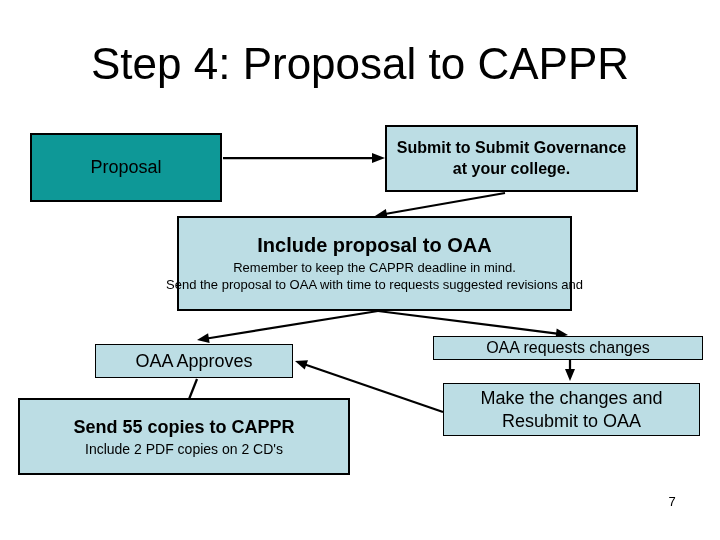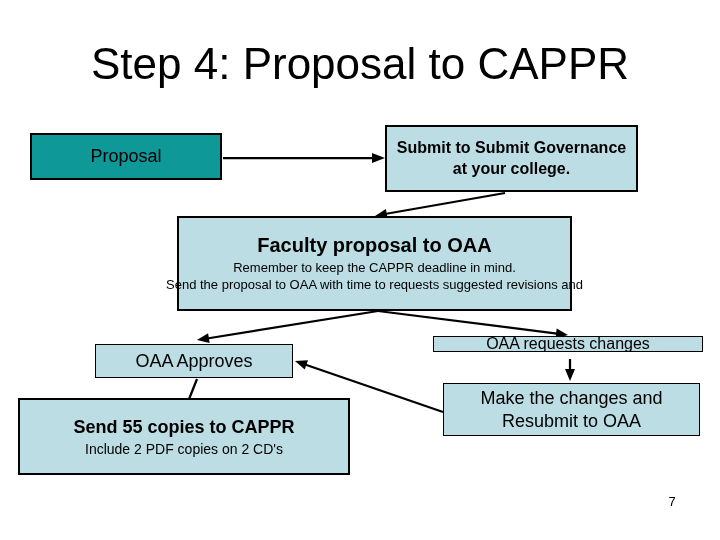--- a/index.html
+++ b/index.html
@@ -10,27 +10,27 @@
   .title {
     position:absolute; top:40px; left:0; width:720px;
     text-align:center; font-size:44px; line-height:1.1; color:#000;
   }
   .connectors { position:absolute; left:0; top:0; pointer-events:none; }
   .box {
     position:absolute; box-sizing:border-box;
     display:flex; flex-direction:column; align-items:center; justify-content:center;
     text-align:center; color:#000; background:#bcdde4; border:1.5px solid #000;
   }
-  .box-proposal      { left:30px;  top:133px; width:192px; height:47px; background:#0e9897; border-width:2px; font-size:18px; }
+  .box-proposal      { left:30px;  top:133px; width:192px; height:69px; background:#0e9897; border-width:2px; font-size:18px; }
   .box-faculty       { left:385px; top:125px; width:253px; height:67px; border-width:2px; font-size:16px; font-weight:bold; line-height:1.3; }
   .box-submit-oaa    { left:177px; top:216px; width:395px; height:95px; border-width:2px; }
   .box-submit-oaa .box-title { font-size:20px; font-weight:bold; margin-bottom:3px; }
   .box-submit-oaa .box-line  { font-size:13px; line-height:1.3; white-space:nowrap; }
   .box-oaa-approves  { left:95px;  top:344px; width:198px; height:34px; font-size:18px; }
-  .box-oaa-requests  { left:433px; top:336px; width:270px; height:16px; font-size:16px; }
+  .box-oaa-requests  { left:433px; top:336px; width:270px; height:24px; font-size:16px; }
   .box-make-changes  { left:443px; top:383px; width:257px; height:53px; font-size:18px; line-height:1.25; }
   .box-send-copies   { left:18px;  top:398px; width:332px; height:77px; border-width:2px; }
   .box-send-copies .box-title { font-size:18px; font-weight:bold; }
   .box-send-copies .box-sub   { font-size:14px; margin-top:3px; }
   .page-number {
     position:absolute; left:660px; top:494px; width:24px;
     text-align:center; font-size:13px; color:#000;
   }
 </style>
 </head>
@@ -74,21 +74,21 @@
   <div class="box box-proposal">
     <div>Proposal</div>
   </div>
 
   <div class="box box-faculty">
     <div>Submit to Submit Governance</div>
     <div>at your college.</div>
   </div>
 
   <div class="box box-submit-oaa">
-    <div class="box-title">Faculty proposal to OAA</div>
+    <div class="box-title">Include proposal to OAA</div>
     <div class="box-line">Remember to keep the CAPPR deadline in mind.</div>
     <div class="box-line">Send the proposal to OAA with time to requests suggested revisions and</div>
   </div>
 
   <div class="box box-oaa-approves">
     <div>OAA Approves</div>
   </div>
 
   <div class="box box-oaa-requests">
     <div>OAA requests changes</div>

